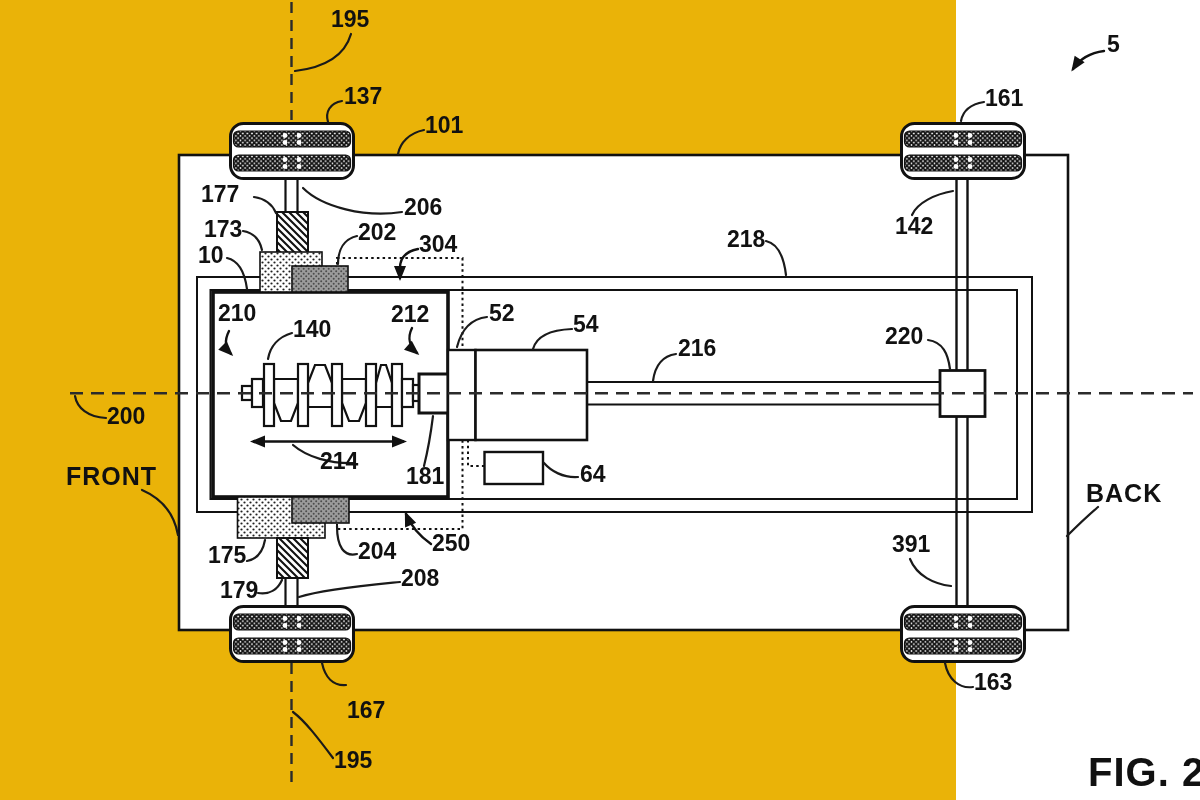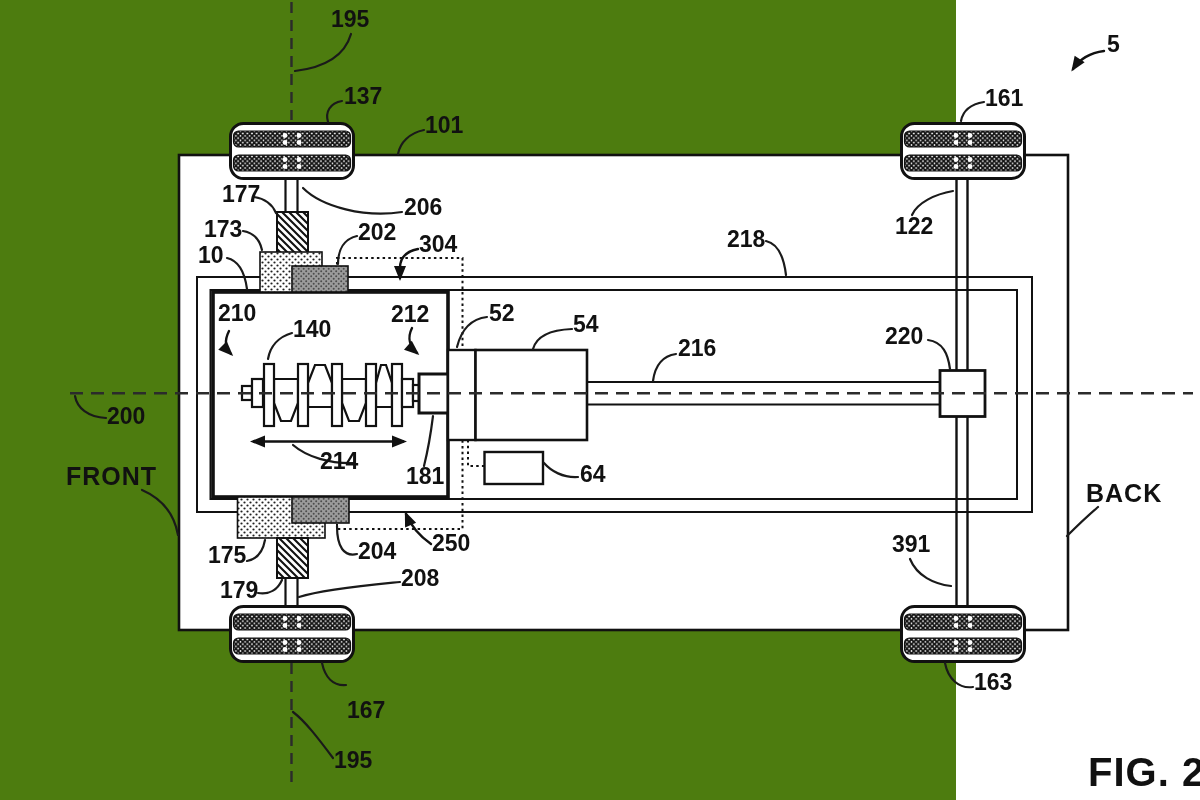--- a/index.html
+++ b/index.html
@@ -1,17 +1,17 @@
 <!DOCTYPE html>
 <html><head>
 <meta charset="utf-8">
 <style>
   html,body{margin:0;padding:0;background:#fff;}
   body{width:1200px;height:800px;overflow:hidden;}
-  #stage{position:relative;width:956px;height:800px;background:#4d7c0f;
+  #stage{position:relative;width:956px;height:800px;background:#eab308;
          font-family:"Liberation Sans","DejaVu Sans",sans-serif;}
   #diagram{position:absolute;left:0;top:0;}
   .lbl{position:absolute;font-weight:bold;font-size:23px;line-height:1;
        color:#111;white-space:nowrap;letter-spacing:0px;}
   .lbl.dir{font-size:25px;letter-spacing:1px;}
   .lbl.fig{font-size:40px;letter-spacing:1px;}
 </style>
 </head>
 <body>
 
@@ -166,28 +166,28 @@
     <line x1="291.5" y1="663" x2="291.5" y2="787" stroke-dasharray="11 7"></line>
     <line x1="70" y1="393.2" x2="1193" y2="393.2" stroke-dasharray="13 8"></line>
   </g>
 </svg>
 
 <div class="lbl" style="left:331px;top:8px">195</div>
 <div class="lbl" style="left:344px;top:85px">137</div>
 <div class="lbl" style="left:425px;top:114px">101</div>
 <div class="lbl" style="left:1107px;top:33px">5</div>
 <div class="lbl" style="left:985px;top:87px">161</div>
-<div class="lbl" style="left:222px;top:183px">177</div>
+<div class="lbl" style="left:201px;top:183px">177</div>
 <div class="lbl" style="left:404px;top:196px">206</div>
 <div class="lbl" style="left:204px;top:218px">173</div>
 <div class="lbl" style="left:198px;top:244px">10</div>
 <div class="lbl" style="left:358px;top:221px">202</div>
 <div class="lbl" style="left:419px;top:233px">304</div>
 <div class="lbl" style="left:727px;top:228px">218</div>
-<div class="lbl" style="left:895px;top:215px">122</div>
+<div class="lbl" style="left:895px;top:215px">142</div>
 <div class="lbl" style="left:218px;top:302px">210</div>
 <div class="lbl" style="left:293px;top:318px">140</div>
 <div class="lbl" style="left:391px;top:303px">212</div>
 <div class="lbl" style="left:489px;top:302px">52</div>
 <div class="lbl" style="left:573px;top:313px">54</div>
 <div class="lbl" style="left:678px;top:337px">216</div>
 <div class="lbl" style="left:885px;top:325px">220</div>
 <div class="lbl" style="left:107px;top:405px">200</div>
 <div class="lbl dir" style="left:66px;top:464px">FRONT</div>
 <div class="lbl" style="left:320px;top:450px">214</div>

